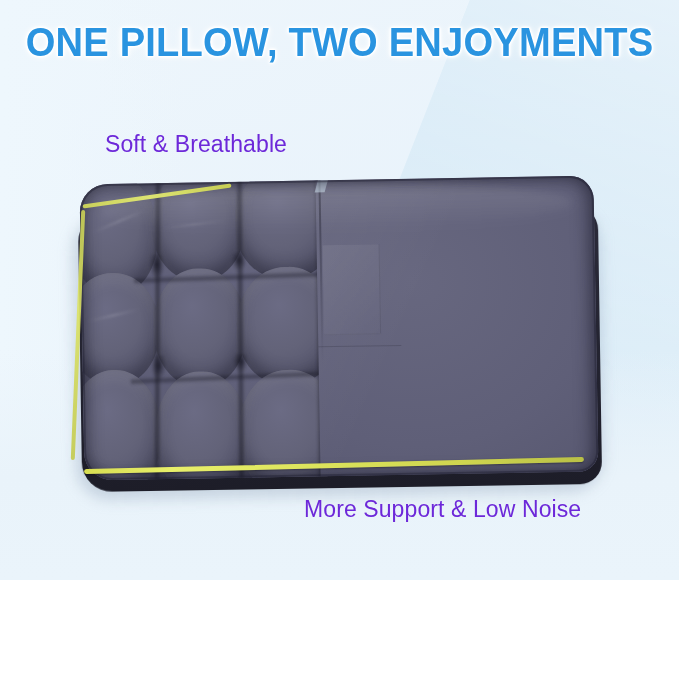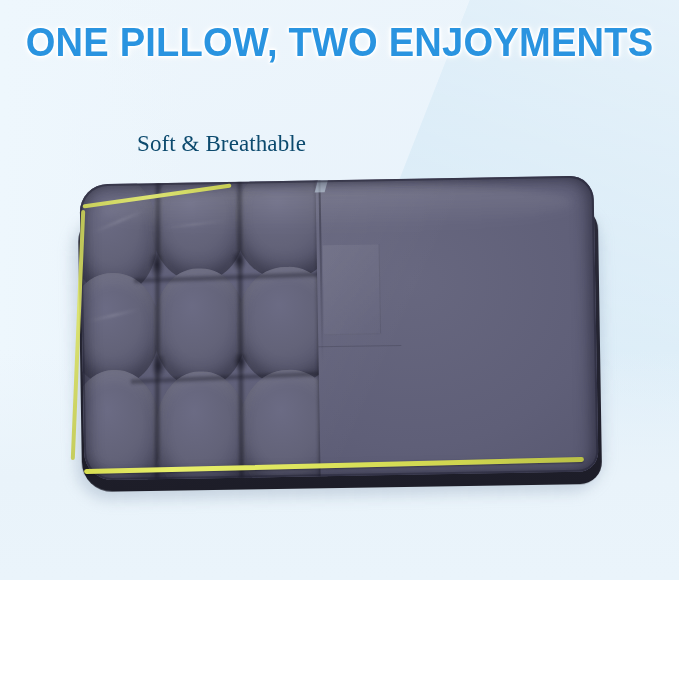--- a/index.html
+++ b/index.html
@@ -51,27 +51,26 @@
     text-shadow:
       0 0 3px #fff, 0 0 3px #fff, 0 0 5px #fff,
       1px 0 2px #fff, -1px 0 2px #fff,
       0 1px 2px #fff, 0 -1px 2px #fff,
       0 0 9px rgba(255,255,255,.95);
   }
 
   
   .caption{
     position:absolute;
-    font-family:Liberation Serif, serif;
+    font-family:Liberation Sans, sans-serif;
     font-weight:400;
     font-size:23px;
-    color:#0c4a6e;
+    color:#6d28d9;
     white-space:nowrap;
     letter-spacing:.1px;
-    margin-left:32px;
   }
   .caption-top{left:105px;top:131px;}
   .caption-bottom{left:304px;top:496px;}
 
   
   .pillow{
     position:absolute;
     left:74px;top:172px;
     width:530px;height:326px;
   }
@@ -280,14 +279,15 @@
       <div class="edge-dark"></div>
     </div>
 
     <div class="piping-topleft"></div>
     <div class="piping-left"></div>
     <div class="piping-bottom"></div>
   </div>
 
   <div class="caption caption-top">Soft &amp; Breathable</div>
 
+  <div class="caption caption-bottom">More Support &amp; Low Noise</div>
 
 </div>
 
 </body></html>

